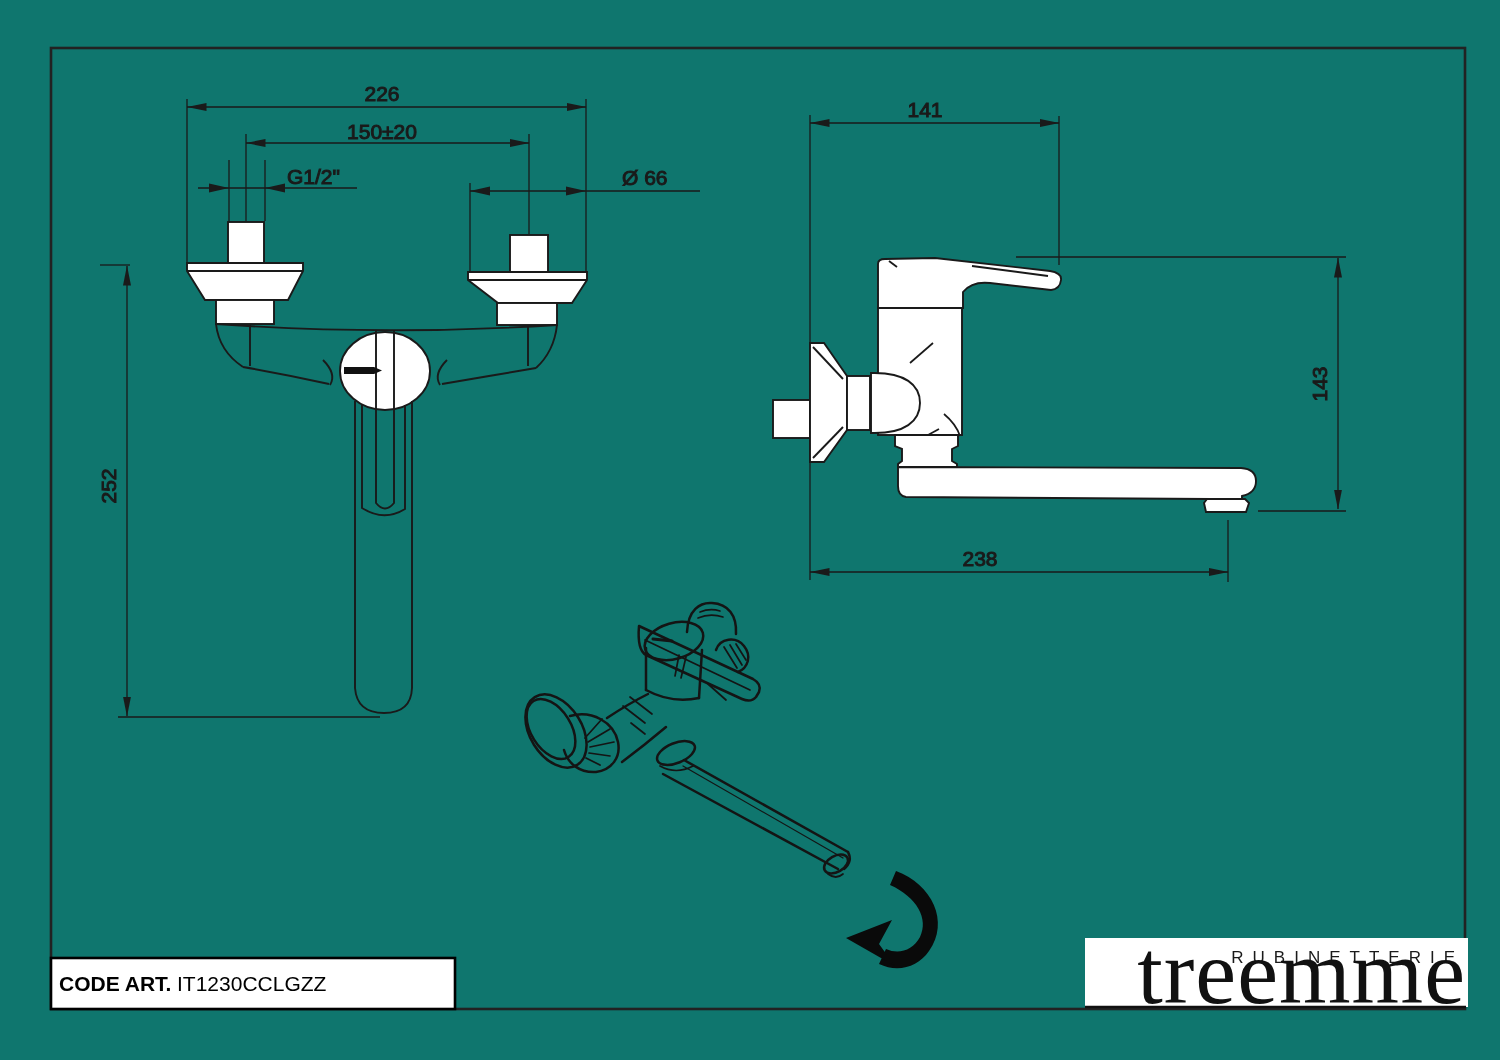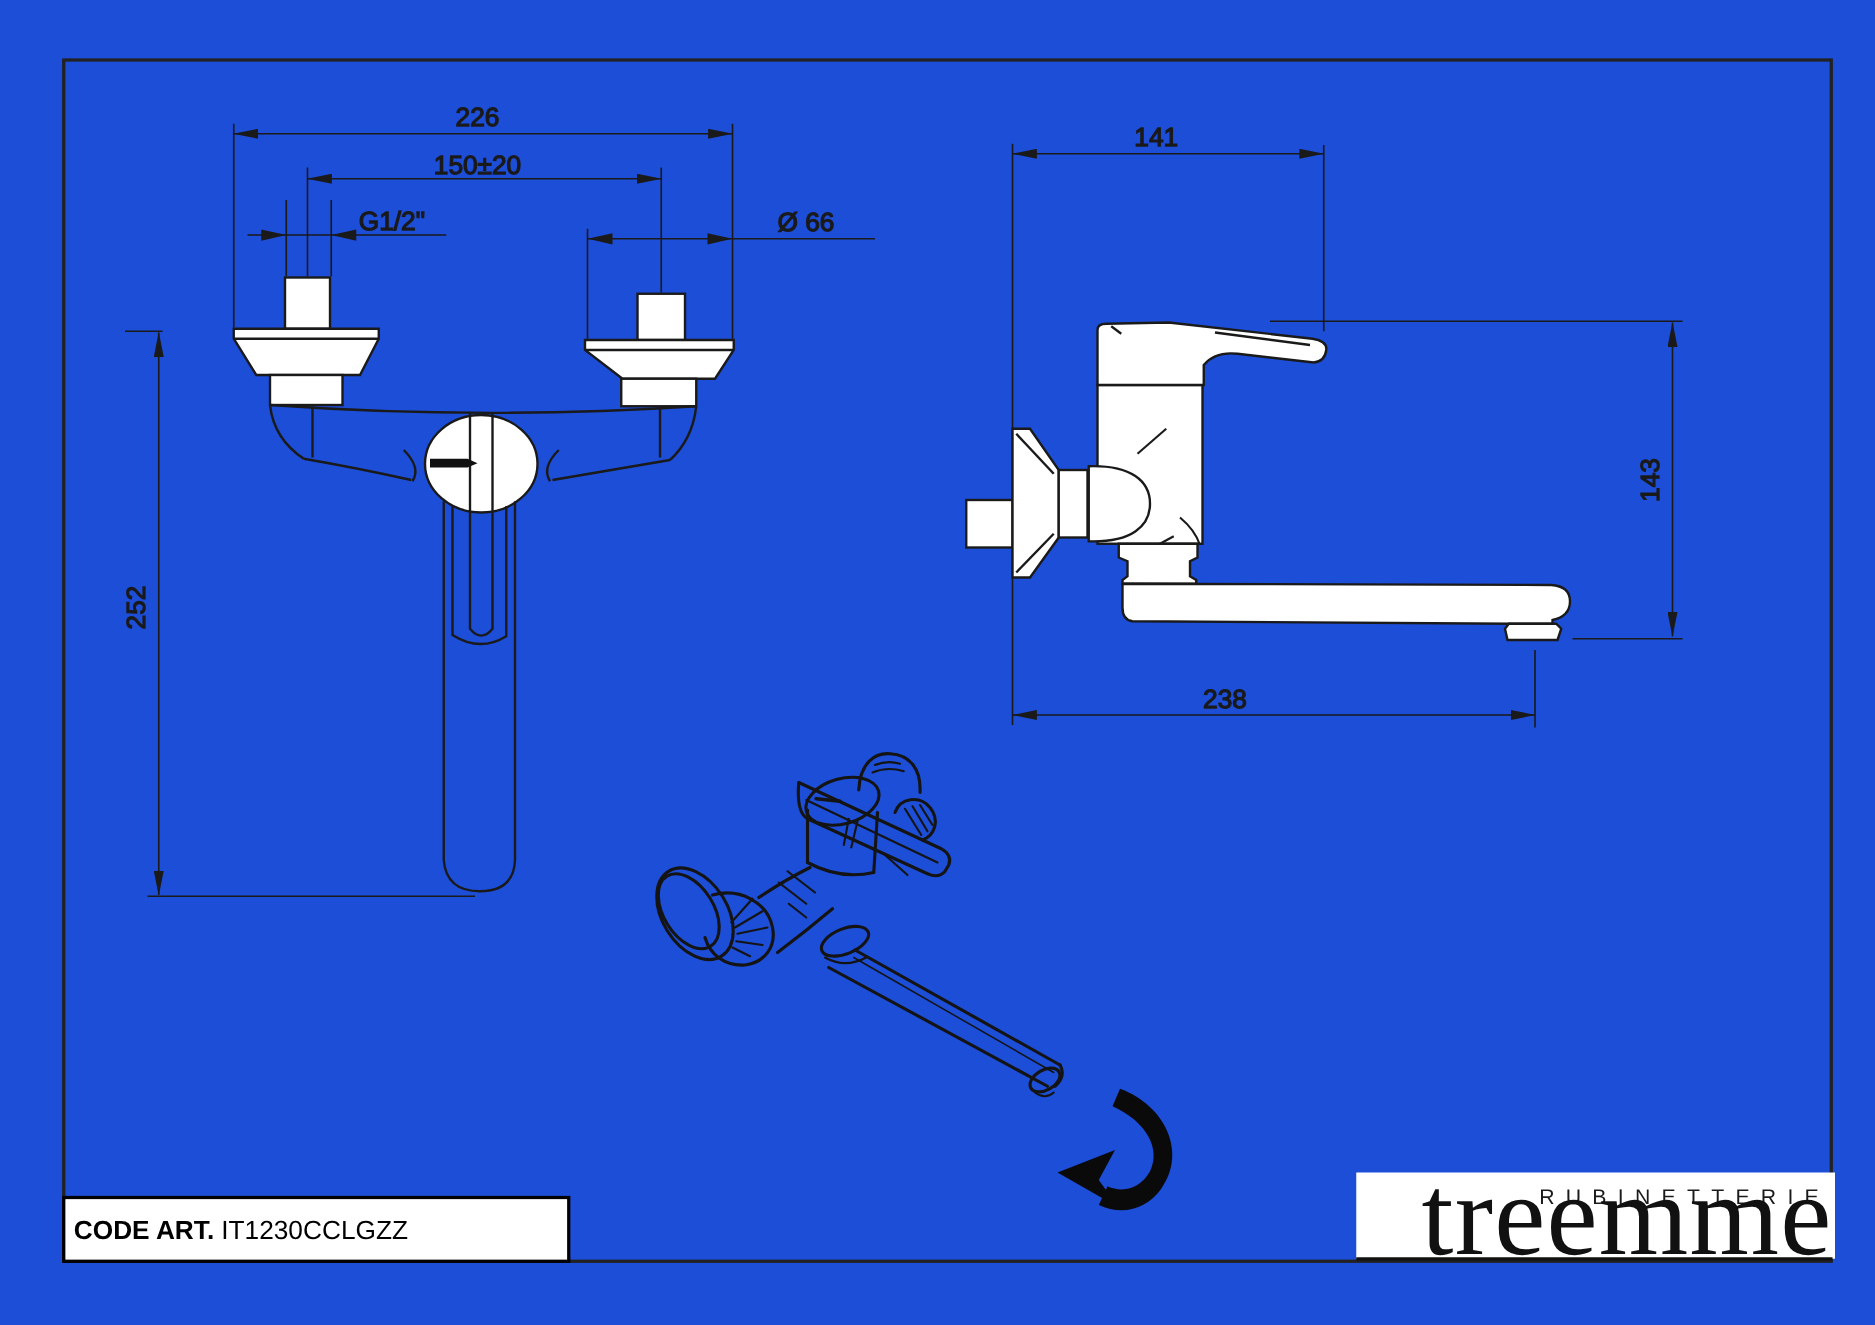--- a/index.html
+++ b/index.html
@@ -1,16 +1,16 @@
 <!DOCTYPE html>
 <html><head>
 <meta charset="utf-8">
 <style>
   html,body{margin:0;padding:0;background:#ffffff;}
-  .sheet{position:relative;width:1500px;height:1060px;background:#1d4ed8;overflow:hidden;
+  .sheet{position:relative;width:1500px;height:1060px;background:#0f766e;overflow:hidden;
          font-family:"Liberation Sans", sans-serif;}
   svg{position:absolute;left:0;top:0;}
   .dimtxt{font-family:"Liberation Sans", sans-serif;font-size:21px;fill:#1a1a1a;}
   .codetxt{font-family:"Liberation Sans", sans-serif;font-size:21px;fill:#000;}
   .codetxt.b{font-weight:bold;}
   .brand-sub{font-family:"Liberation Sans", sans-serif;font-size:17px;letter-spacing:9px;fill:#1a1a1a;}
   .brand-main{font-family:"Liberation Serif", serif;font-size:92px;letter-spacing:1px;fill:#111;}
 </style>
 </head>
 <body>

